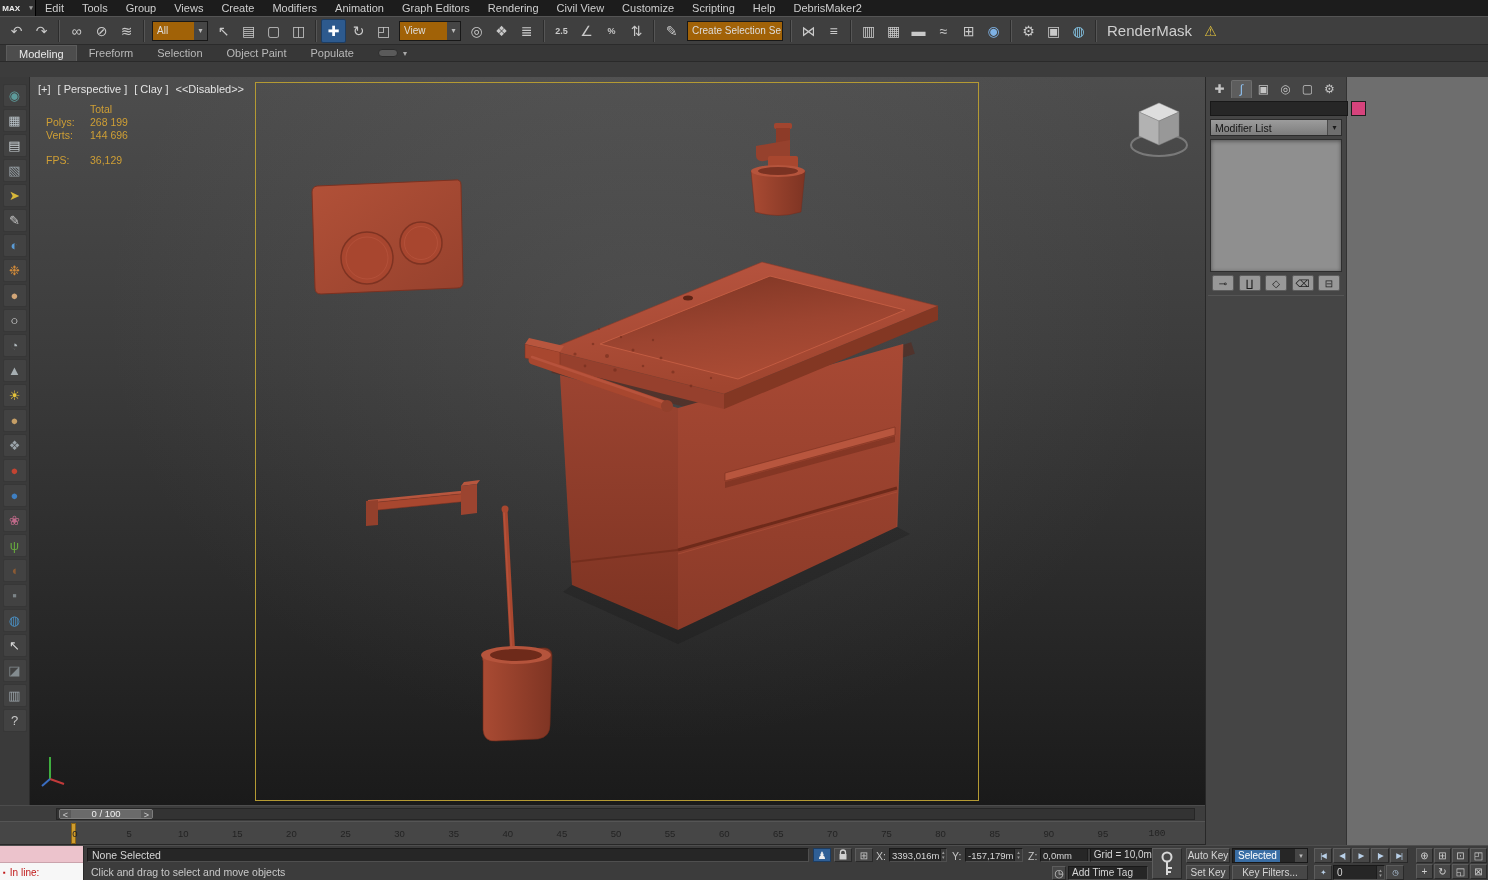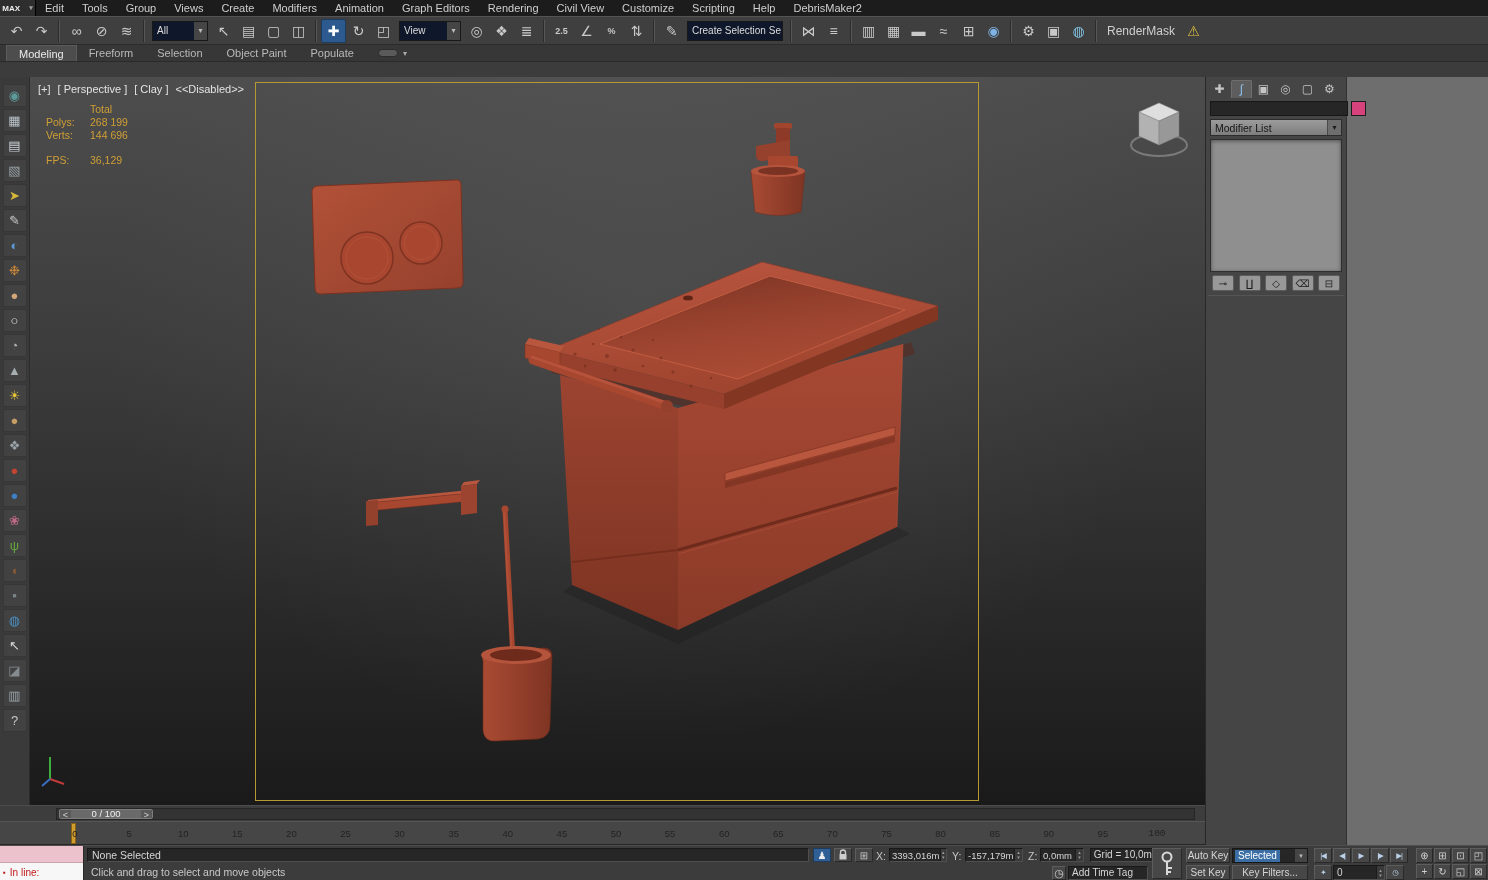--- a/index.html
+++ b/index.html
@@ -18,25 +18,25 @@
   
   .toolbar{position:absolute;left:0;top:16px;width:1488px;height:29px;background:#3f3f3f;
     border-top:1px solid #545454;border-bottom:1px solid #2b2b2b;
     display:flex;align-items:center;padding:0 4px;}
   .tb-btn{width:25px;height:24px;display:flex;align-items:center;justify-content:center;
     font-size:14px;color:#c9c9c9;border:1px solid transparent;border-radius:2px;flex:none;}
   .tb-btn.small{font-size:9px;font-weight:bold;}
   .tb-btn.active{background:#2d5a8e;border-color:#1d3c60;color:#fff;}
   .tb-sep{width:2px;height:22px;border-left:1px solid #2c2c2c;border-right:1px solid #565656;
     margin:0 4px;flex:none;}
-  .tb-dd{height:20px;background:#0f172a;border:1px solid #181818;display:flex;align-items:center;
+  .tb-dd{height:20px;background:#a16207;border:1px solid #181818;display:flex;align-items:center;
     justify-content:space-between;padding:0 0 0 4px;color:#ddd;font-size:10px;margin:0 3px;flex:none;overflow:hidden;white-space:nowrap;}
   .tb-dd .dd-arrow{width:13px;height:100%;background:#454545;color:#bbb;font-size:8px;
     display:flex;align-items:center;justify-content:center;margin-left:3px;flex:none;}
-  .tb-label{color:#cfcfcf;font-size:12px;margin:0 6px;white-space:nowrap;}
+  .tb-label{color:#cfcfcf;font-size:15px;margin:0 6px;white-space:nowrap;}
 
   
   .ribbon-tabs{position:absolute;left:0;top:45px;width:1488px;height:17px;background:#373737;
     border-bottom:1px solid #2a2a2a;display:flex;align-items:flex-end;padding-left:6px;gap:2px;}
   .ribbon-tab{padding:1px 12px;font-size:11px;color:#b9b9b9;height:16px;line-height:14px;}
   .ribbon-tab.active{background:#4d4d4d;color:#eaeaea;border:1px solid #5c5c5c;border-bottom:none;}
   .ribbon-extra{display:flex;align-items:center;gap:5px;margin-left:10px;height:16px;}
   .ribbon-pill{width:20px;height:8px;background:#5a5a5a;border-radius:4px;border:1px solid #2c2c2c;}
   .ribbon-min{color:#aaa;font-size:8px;}
   .ribbon-strip{position:absolute;left:0;top:62px;width:1488px;height:15px;background:#303030;
@@ -527,21 +527,21 @@
     </div>
     <span class="coord-label" style="left:952px;">Y:</span>
     <div class="coord-field sunken" style="left:965px;width:58px;">
       <span>-157,179m</span>
       <span class="spinner">
         <span>▴</span>
         <span>▾</span>
       </span>
     </div>
     <span class="coord-label" style="left:1028px;">Z:</span>
-    <div class="coord-field sunken" style="left:1040px;width:44px;">
+    <div class="coord-field sunken" style="left:1040px;width:56px;">
       <span>0,0mm</span>
       <span class="spinner">
         <span>▴</span>
         <span>▾</span>
       </span>
     </div>
 
     <div class="grid-field sunken" style="left:1090px;">Grid = 10,0mm</div>
 
     <div class="clock-btn btn3d">◷</div>

